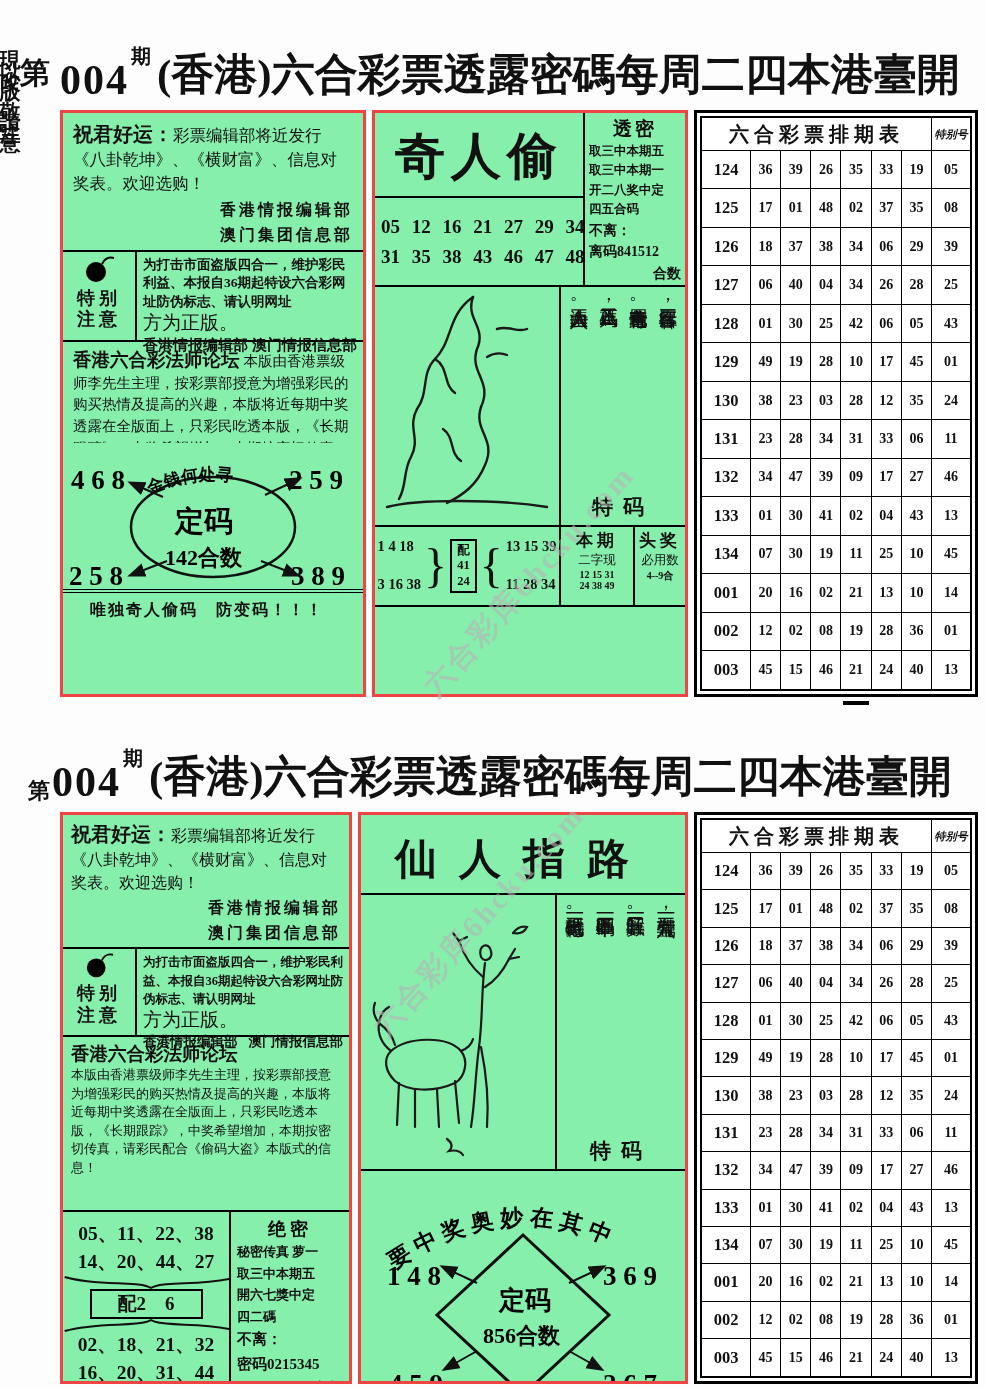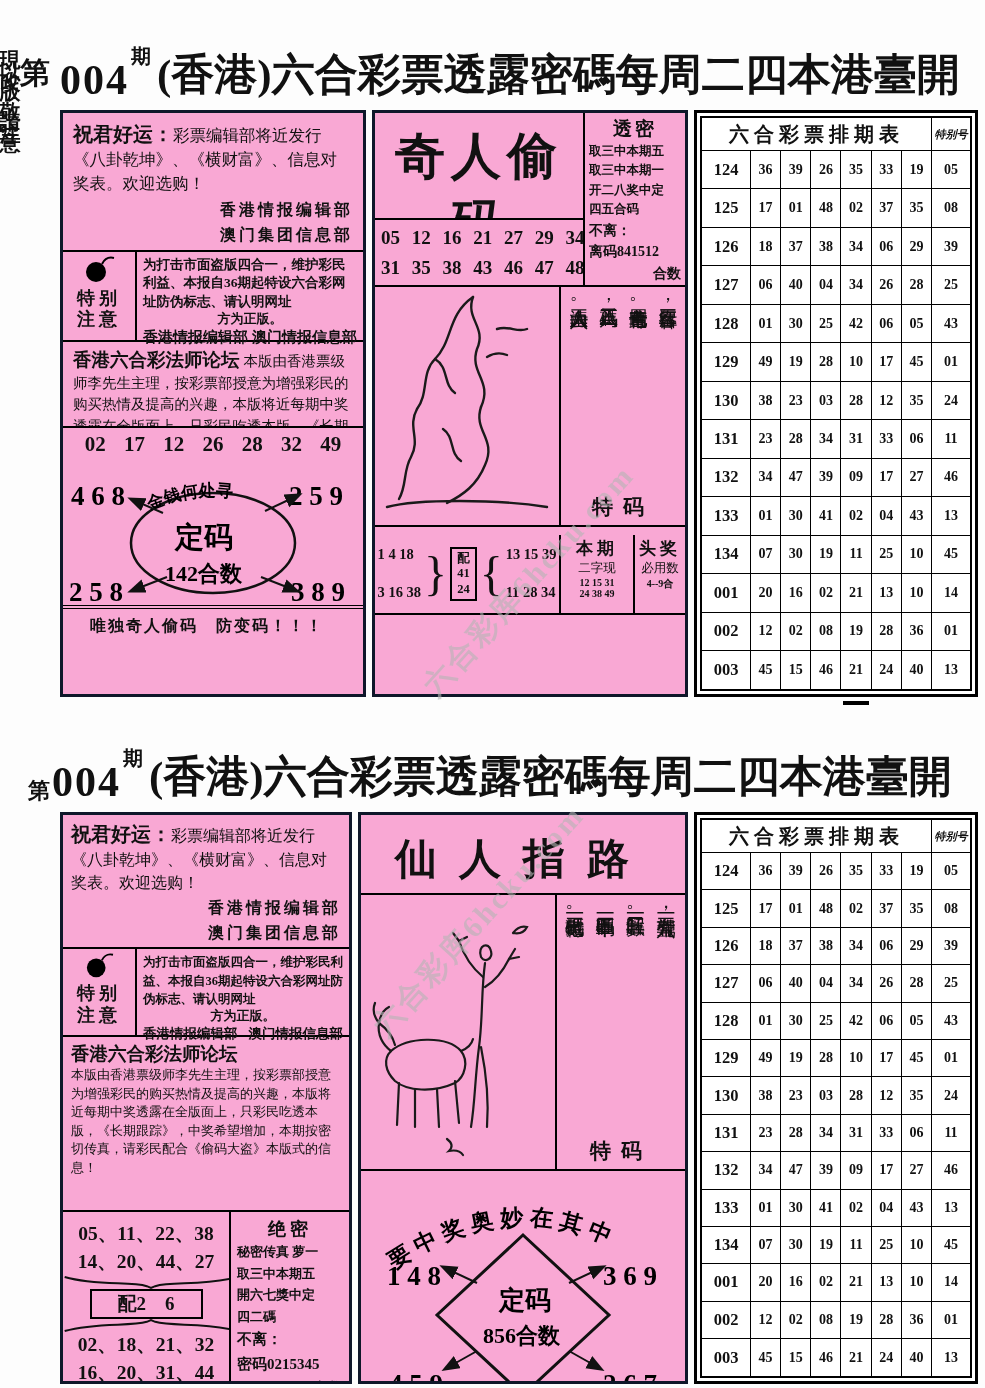--- a/index.html
+++ b/index.html
@@ -10,63 +10,63 @@
   .side-note{left:4px;top:34px;width:46px;height:620px;writing-mode:vertical-rl;
     text-orientation:upright;font-size:21px;font-weight:bold;letter-spacing:10px;line-height:1;}
   .side-head{font-size:30px;font-weight:bold;display:block;margin-bottom:14px;}
   
   .masthead{left:60px;width:912px;height:78px;display:flex;align-items:flex-end;white-space:nowrap;}
   .mh-prefix{font-size:22px;font-weight:bold;margin-right:2px;}
   .mh-issue{font-size:42px;font-weight:bold;letter-spacing:2px;}
   .mh-era{font-size:20px;font-weight:bold;position:relative;top:-34px;margin:0 6px 0 2px;}
   .mh-title{font-size:43px;font-weight:900;letter-spacing:0px;}
   
-  .colbox{border:3px solid #0f172a;background:#f9a8d4;display:flex;flex-direction:column;box-sizing:border-box;}
+  .colbox{border:3px solid #ef4444;background:#86efac;display:flex;flex-direction:column;box-sizing:border-box;}
   
   .intro-panel{border-bottom:2px solid #000;padding:8px 10px 4px 10px;}
   .intro-lead{font-size:20px;font-weight:bold;}
   .intro-body{font-size:16.5px;line-height:1.45;}
   .intro-sig{display:block;text-align:right;font-weight:bold;font-size:16px;letter-spacing:3px;margin-top:4px;}
   
   .notice-panel{display:flex;border-bottom:2px solid #000;}
   .notice-left{width:72px;border-right:2px solid #000;text-align:center;padding-top:2px;}
   .notice-label{font-size:18px;font-weight:bold;letter-spacing:4px;line-height:1.2;display:block;}
   .notice-right{flex:1;padding:3px 6px 2px 6px;}
   .notice-body{font-size:13.5px;font-weight:bold;line-height:1.3;}
-  .notice-row{display:flex;justify-content:center;font-size:13px;font-weight:bold;}
+  .notice-row{display:flex;justify-content:flex-start;font-size:19px;font-weight:normal;}
   .notice-row2{display:flex;justify-content:space-between;font-size:15px;font-weight:bold;}
   
   .forum-panel{padding:5px 10px 2px 10px;flex:1;overflow:hidden;}
   .forum-title{font-size:18.5px;font-weight:bold;margin-bottom:2px;}
   .forum-body{font-size:14.5px;line-height:1.5;}
   
   .numbers-row{border-top:2px solid #000;text-align:center;font-size:21px;font-weight:bold;
     word-spacing:13px;padding:4px 0 2px 0;}
   .ellipse-wrap{height:146px;text-align:center;}
   .slogan{border-top:4px double #000;text-align:center;font-size:16px;font-weight:900;
     letter-spacing:2px;padding:7px 12px 0 0;flex:1;}
   
   .mid-head{display:flex;border-bottom:2px solid #000;height:172px;}
   .head-left{flex:1;display:flex;flex-direction:column;min-width:0;}
   .main-title{flex:1;border-bottom:2px solid #000;text-align:center;font-size:50px;font-weight:900;
     letter-spacing:6px;padding-top:10px;overflow:hidden;}
-  .numbers-pair{font-size:19px;font-weight:bold;line-height:1.55;padding:3px 6px;word-spacing:7px;white-space:nowrap;}
+  .numbers-pair{font-size:19px;font-weight:bold;line-height:1.55;padding:14px 6px;word-spacing:7px;white-space:nowrap;}
   .secret-box{width:92px;border-left:2px solid #000;padding:3px 4px;box-sizing:content-box;overflow:hidden;}
   .secret-title{display:block;text-align:center;font-size:19px;font-weight:bold;letter-spacing:3px;}
   .secret-line{display:block;font-size:12.5px;font-weight:bold;line-height:1.55;white-space:nowrap;}
   .secret-line.b{font-size:14px;}
   .mid-art{display:flex;border-bottom:2px solid #000;height:238px;}
   .art-box{width:184px;border-right:2px solid #000;overflow:hidden;}
   .poem-area{flex:1;position:relative;padding:8px 4px 0 2px;overflow:hidden;}
   .poem-vert{writing-mode:vertical-rl;text-orientation:upright;font-size:18.5px;line-height:1.6;
     height:186px;margin-left:auto;}
   .poem-line{display:block;}
   .poem-label{position:absolute;bottom:4px;left:0;right:0;text-align:center;font-size:21px;
     font-weight:900;letter-spacing:10px;}
-  .mid-pair{display:flex;border-bottom:2px solid #000;height:78px;margin-top:8px;}
+  .mid-pair{display:flex;border-bottom:2px solid #000;height:78px;}
   .pair-box{width:184px;border-right:2px solid #000;display:flex;align-items:center;
     justify-content:center;gap:3px;overflow:hidden;}
   .pair-nums{font-size:14.5px;font-weight:bold;line-height:2.6;white-space:nowrap;}
   .pair-brace{font-size:48px;font-weight:normal;line-height:1;}
   .pair-cfg{border:2px solid #000;text-align:center;font-size:12.5px;font-weight:bold;
     line-height:1.25;padding:2px 5px;}
   .pair-cfg span{display:block;}
   .benqi-box{width:72px;border-right:2px solid #000;text-align:center;overflow:hidden;}
   .prize-box{flex:1;text-align:center;overflow:hidden;}
   .small-title{display:block;font-size:17px;font-weight:900;letter-spacing:4px;margin-top:2px;}
@@ -147,21 +147,20 @@
         <div class="notice-row2">
           <span>香港情报编辑部</span>
           <span>澳门情报信息部</span>
         </div>
       </div>
     </section>
     <section class="forum-panel">
       <span class="forum-title">香港六合彩法师论坛</span>
       <span class="forum-body">本版由香港票级师李先生主理，按彩票部授意为增强彩民的购买热情及提高的兴趣，本版将近每期中奖透露在全版面上，只彩民吃透本版，《长期跟踪》，中奖希望增加，本期按密切传真，请彩民配合《偷码大盗》本版式的信息！</span>
     </section>
-    <div class="numbers-row">02 17 12 26 28 32 49</div>
     <div class="ellipse-wrap">
       <svg width="300" height="146" viewBox="0 0 300 146">
         <defs>
           <path id="arc1" d="M72 58 Q 150 16 228 58" fill="none"></path>
           <marker id="ah1" markerWidth="9" markerHeight="8" refX="7" refY="3.5" orient="auto">
             <path d="M0 0 L9 3.5 L0 7 Z" fill="#111"></path>
           </marker>
         </defs>
         <ellipse cx="150" cy="84" rx="82" ry="50" fill="none" stroke="#111" stroke-width="2.5"></ellipse>
         <text font-size="17" font-weight="bold"><textPath href="#arc1" startOffset="10%">金钱何处寻</textPath></text>

